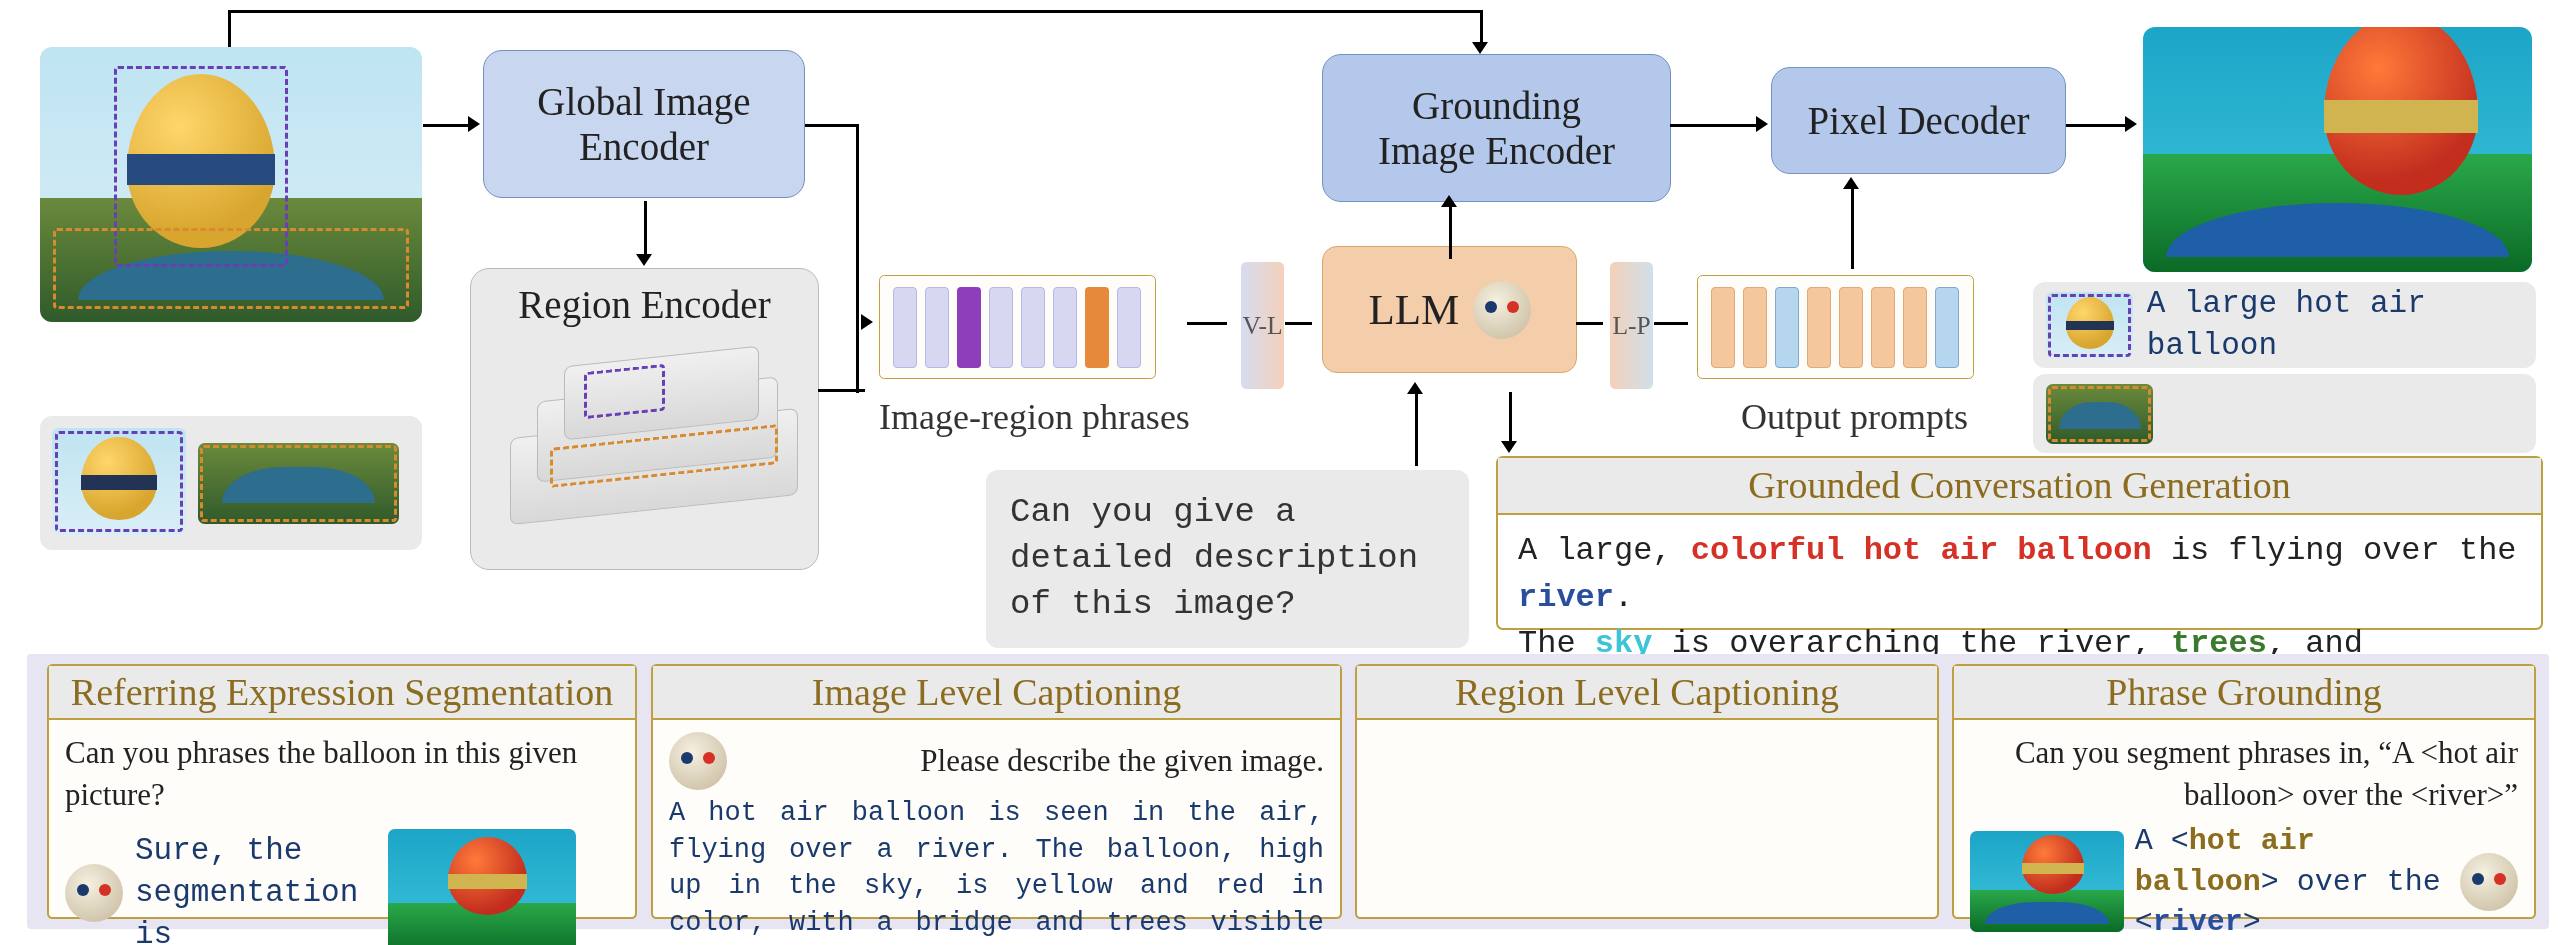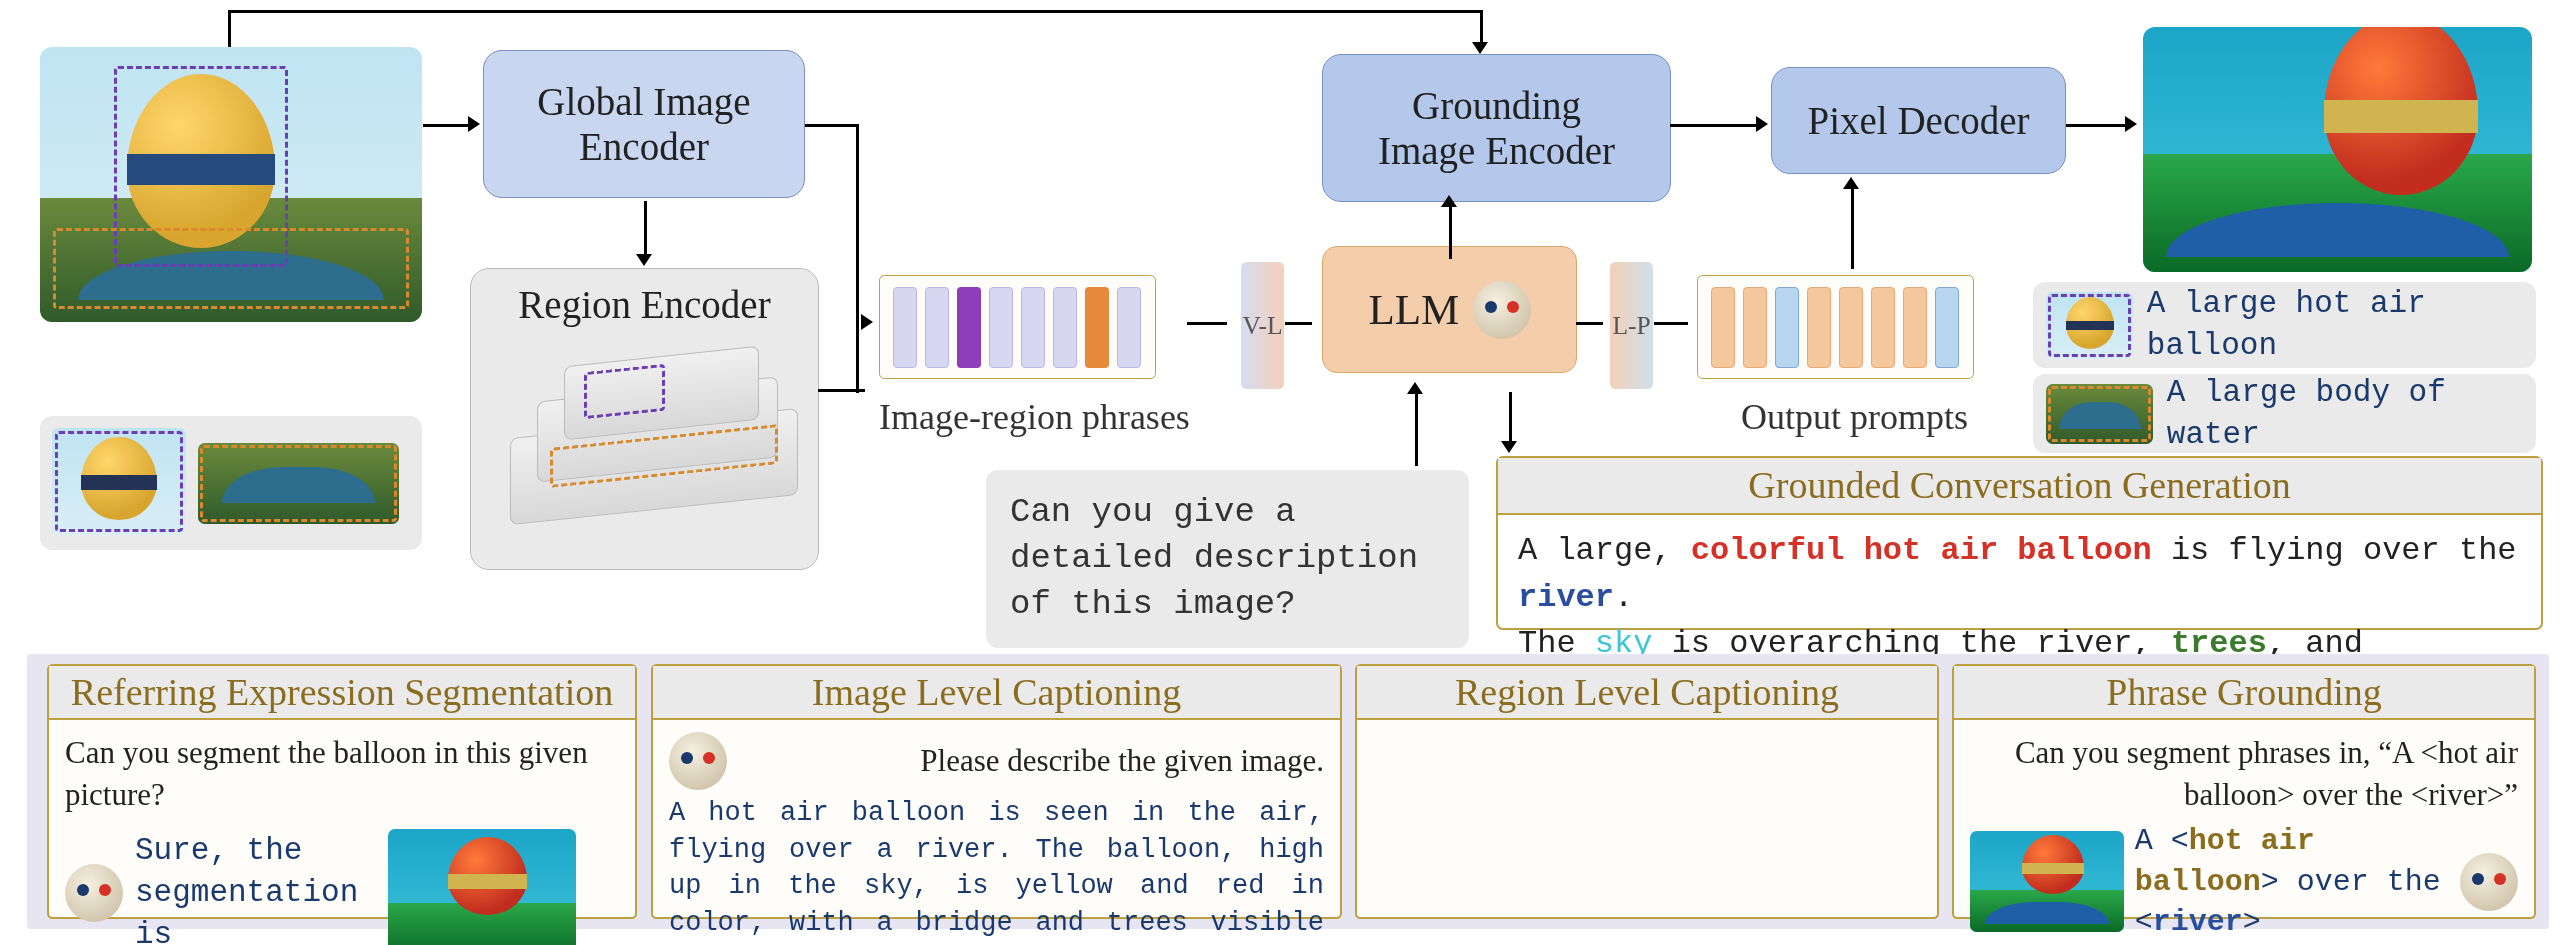--- a/index.html
+++ b/index.html
@@ -99,21 +99,21 @@
 
   .task-panel { position:absolute; border:2px solid var(--gold-border); border-radius:5.4px; background:#fefdf9; }
   .task-header { background:var(--grey-box); border-bottom:2px solid var(--gold-border); padding:4px 0; }
   .task-body { padding:12px 16px; font-size:31px; line-height:1.35; position:relative; height:calc(100% - 48px);}
 
   .navy-mono { color:var(--navy); font-family:var(--mono); }
   .red { color:var(--red); font-weight:bold;}
   .blueword { color:#2a4e9e; font-weight:bold;}
   .goldword { color:var(--dark-gold); font-weight:bold;}
   .greenword { color:var(--green); font-weight:bold;}
-  .cyanword { color:var(--cyan); font-weight:normal;text-align:center;}
+  .cyanword { color:var(--cyan); font-weight:bold;text-align:center;}
 
   .mini-img { display:inline-block; vertical-align:middle; border-radius:6.7px; position:relative; overflow:hidden;}
 
 </style>
 </head>
 <body>
 
 <div class="canvas">
 
   <div class="thumb sky" style="left:40px; top:47px; width:382px; height:275px;">
@@ -258,41 +258,40 @@
         </span>
       <span class="dashed-box" style="border-color:var(--purple);inset:2px;"></span>
     </span>
     <span class="navy-mono" style="font-size:31px;">A large hot air balloon</span>
   </div>
   <div class="textcard" style="left:2033px; top:374px; width:503px; height:79px; display:flex; align-items:center; gap:13.4px; padding:9.4px 13.4px;">
     <span class="mini-img" style="width:107px;height:60px;flex:0 0 auto;background:linear-gradient(#6a8a3c,#2f5a2a);">
       <span style="position:absolute;left:12%;right:12%;top:30%;height:45%;background:#2d6e8f;border-radius:40% 40% 10% 10%/100% 100% 0 0;"></span>
       <span class="dashed-box" style="border-color:#d88b2e;inset:2px;"></span>
     </span>
-    <span class="navy-mono" style="font-size:31px;">A large body of water</span>
   </div>
 
   <div class="gold-panel" style="left:1496px; top:456px; width:1047px; height:174px;">
     <div class="gold-header">
         <div class="title-gold">Grounded Conversation Generation</div>
       </div>
     <div class="gold-body">
       <span>A large, </span><span class="red">colorful hot air balloon</span><span> is flying over the </span><span class="blueword">river</span><span>.</span><br>
       <span>The </span><span class="cyanword">sky</span><span> is overarching the river, </span><span class="greenword">trees</span><span>, and </span><span class="goldword">buildings</span><span>.</span>
     </div>
   </div>
 
   <div class="lavender-strip" style="top:654px; height:275px;"></div>
 
   <div class="task-panel" style="left:47px; top:664px; width:590px; height:255px;">
     <div class="task-header">
         <div class="title-gold">Referring Expression Segmentation</div>
       </div>
     <div class="task-body">
-      <div class="serif" style="font-family:var(--serif);">Can you segment the balloon in this given picture?</div>
+      <div class="serif" style="font-family:var(--serif);">Can you phrases the balloon in this given picture?</div>
       <div style="display:flex;align-items:center;gap:12px;margin-top:13.4px;">
         <span class="robot"></span>
         <span class="navy-mono" style="font-size:31px; max-width:241px;">Sure, the segmentation is</span>
         <span class="mini-img sky2" style="width:188px;height:127px;">
           <span class="land" style="background:linear-gradient(#2aa84a,#0a6a26);height:42%;"></span>
           <span class="balloon red" style="left:32%;top:6%;width:42%;height:62%;">
               <span class="balloon-band" style="top:48%;background:#d0b44f;"></span>
             </span>
         </span>
       </div>

